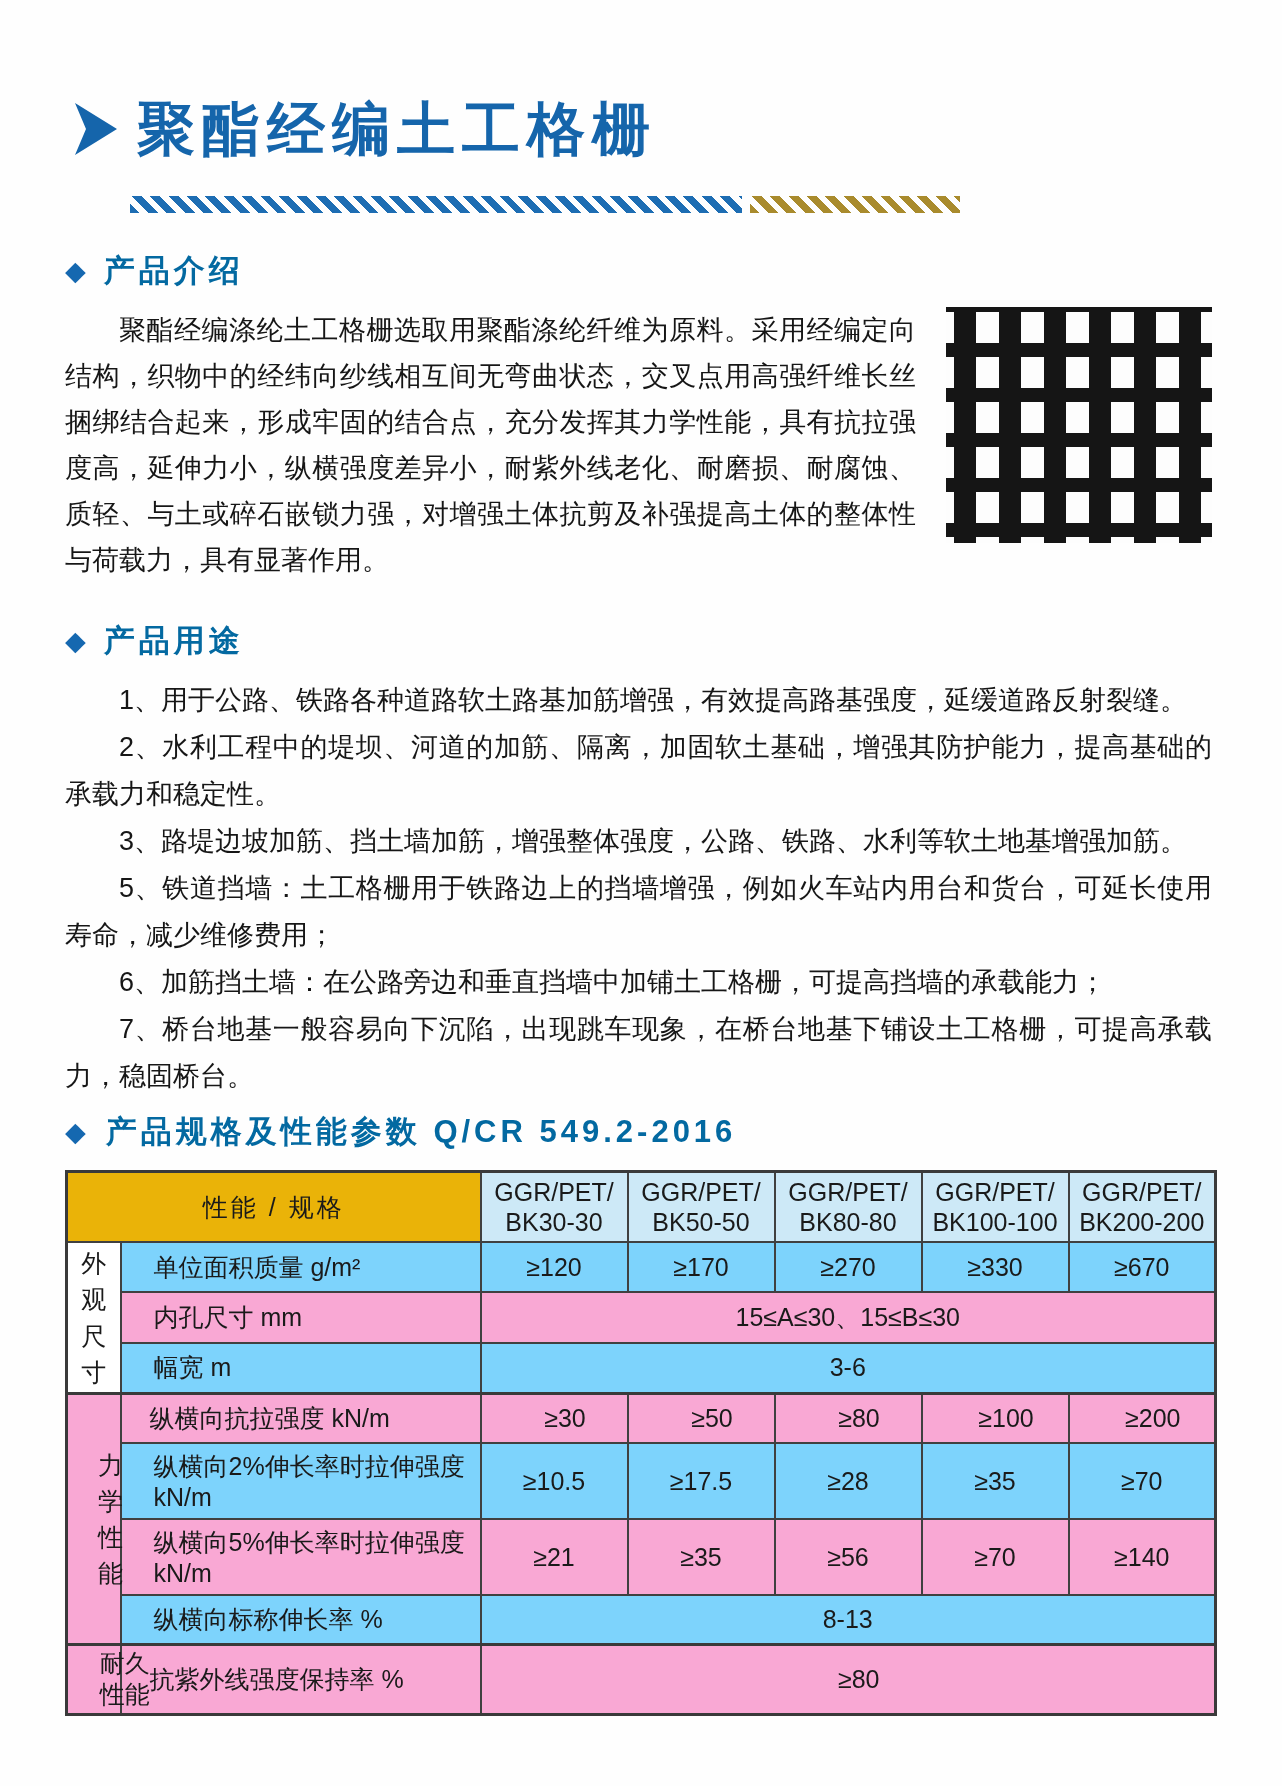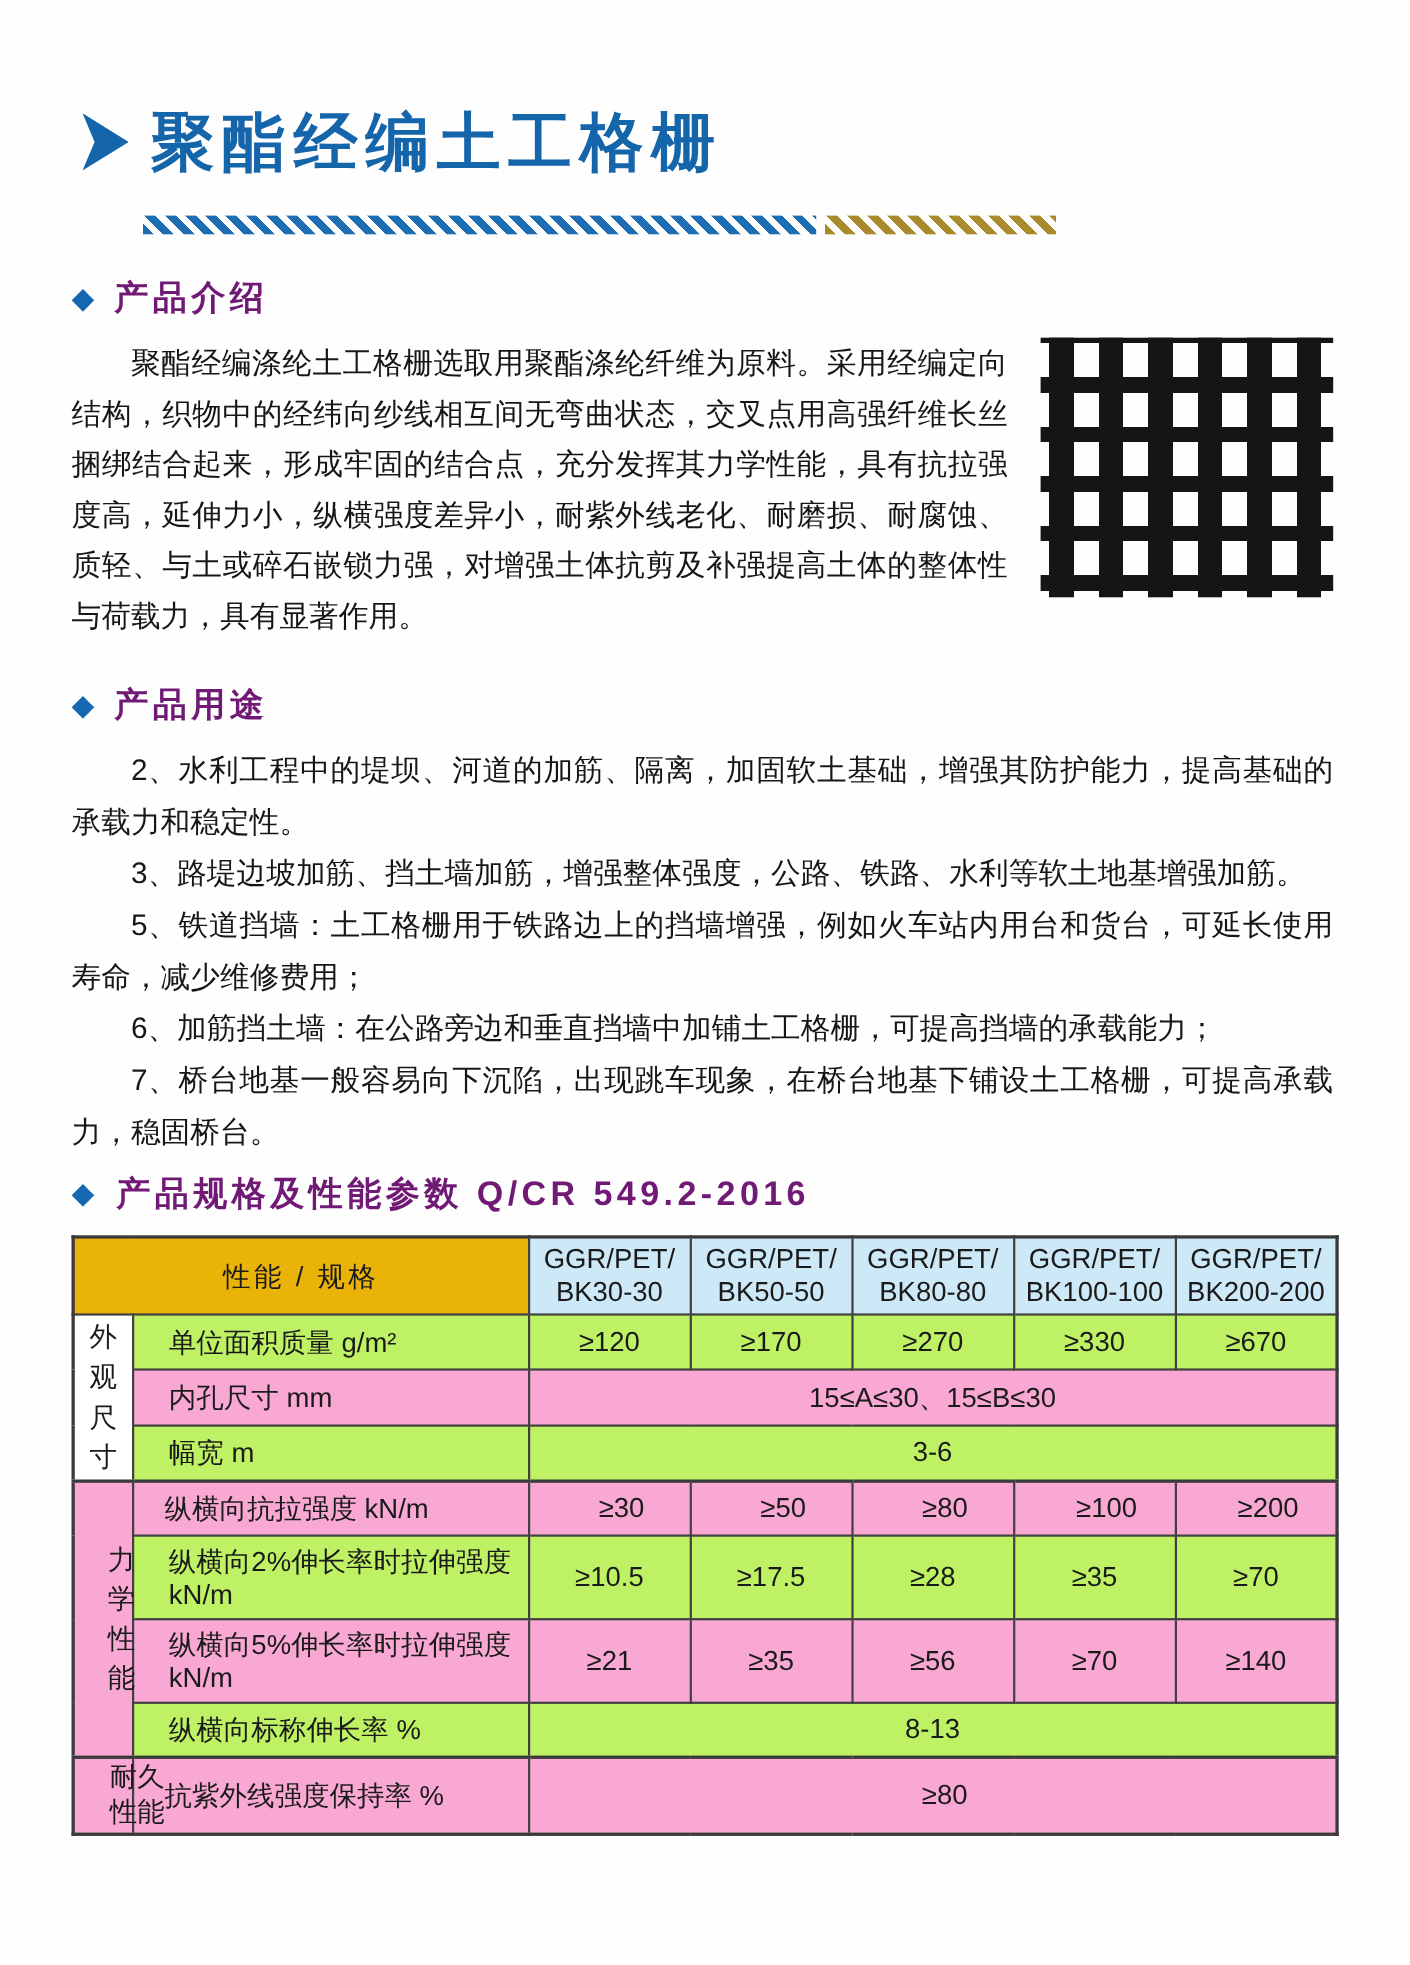--- a/index.html
+++ b/index.html
@@ -56,21 +56,21 @@
   }
   .diamond-icon{
     color:#1568b0;
     font-size:27px;
     line-height:1;
   }
   .sec-title{
     font-size:31px;
     font-weight:bold;
     letter-spacing:4px;
-    color:#701a75;
+    color:#0369a1;
   }
   
   .intro-body{
     margin-top:14px;
     font-size:27px;
     line-height:46px;
     text-align:justify;
   }
   .geogrid-photo{
     float:right;
@@ -101,21 +101,21 @@
     border:3px solid #3a3a3a;
     font-size:25px;
     color:#1a1a1a;
     table-layout:fixed;
   }
   .spec-table td{
     border:2px solid #404040;
     text-align:center;
     padding:6px 6px;
     height:35px;
-    background:#bef264;
+    background:#7dd3fc;
   }
   .spec-table tr.shade td{background:#f9a8d4;}
   .spec-table td.grp{background:#ffffff;padding:2px;}
   .spec-table td.hdr-corner{background:#eab308;letter-spacing:3px;}
   .spec-table td.spec-hdr{
     background:#cde9f7;
     white-space:pre-line;
     line-height:30px;
     padding:4px 2px;
     height:56px;
@@ -166,20 +166,21 @@
   <div class="intro-body">
     <div class="geogrid-photo"></div>
     <p class="intro-text">聚酯经编涤纶土工格栅选取用聚酯涤纶纤维为原料。采用经编定向结构，织物中的经纬向纱线相互间无弯曲状态，交叉点用高强纤维长丝捆绑结合起来，形成牢固的结合点，充分发挥其力学性能，具有抗拉强度高，延伸力小，纵横强度差异小，耐紫外线老化、耐磨损、耐腐蚀、质轻、与土或碎石嵌锁力强，对增强土体抗剪及补强提高土体的整体性与荷载力，具有显著作用。</p>
   </div>
 
   <div class="sec-head">
     <span class="diamond-icon">◆</span>
     <span class="sec-title">产品用途</span>
   </div>
   <div class="uses-list">
+    <p class="use-item">1、用于公路、铁路各种道路软土路基加筋增强，有效提高路基强度，延缓道路反射裂缝。</p>
     <p class="use-item">2、水利工程中的堤坝、河道的加筋、隔离，加固软土基础，增强其防护能力，提高基础的承载力和稳定性。</p>
     <p class="use-item">3、路堤边坡加筋、挡土墙加筋，增强整体强度，公路、铁路、水利等软土地基增强加筋。</p>
     <p class="use-item">5、铁道挡墙：土工格栅用于铁路边上的挡墙增强，例如火车站内用台和货台，可延长使用寿命，减少维修费用；</p>
     <p class="use-item">6、加筋挡土墙：在公路旁边和垂直挡墙中加铺土工格栅，可提高挡墙的承载能力；</p>
     <p class="use-item">7、桥台地基一般容易向下沉陷，出现跳车现象，在桥台地基下铺设土工格栅，可提高承载力，稳固桥台。</p>
   </div>
 
   <div class="sec-head spec-head">
     <span class="diamond-icon">◆</span>
     <span class="sec-title">产品规格及性能参数 Q/CR 549.2-2016</span>

